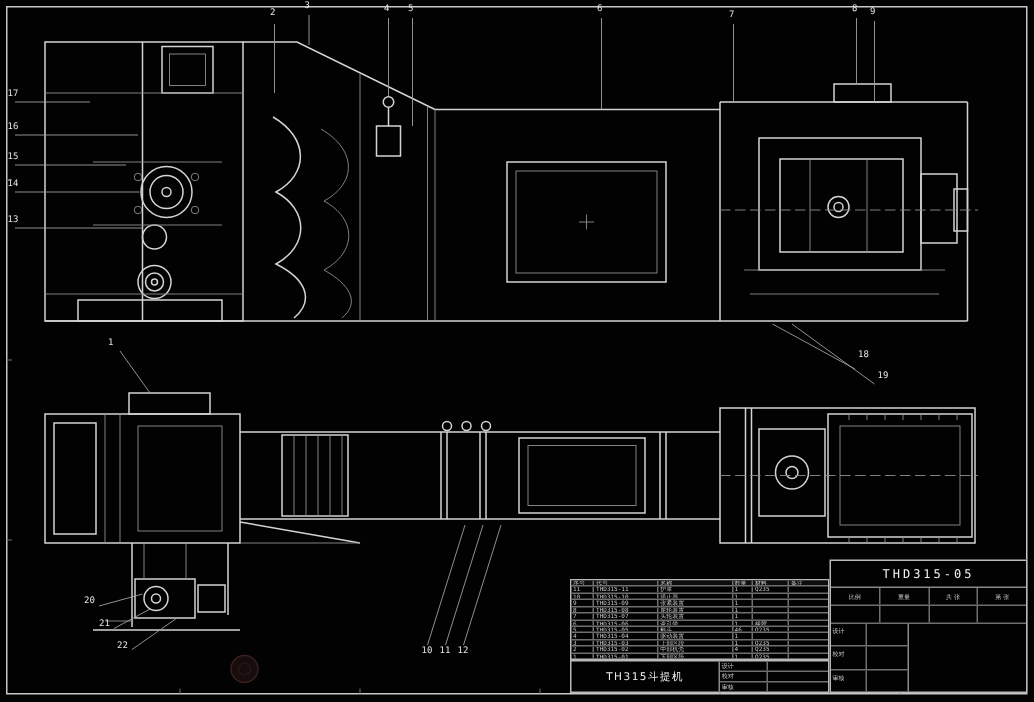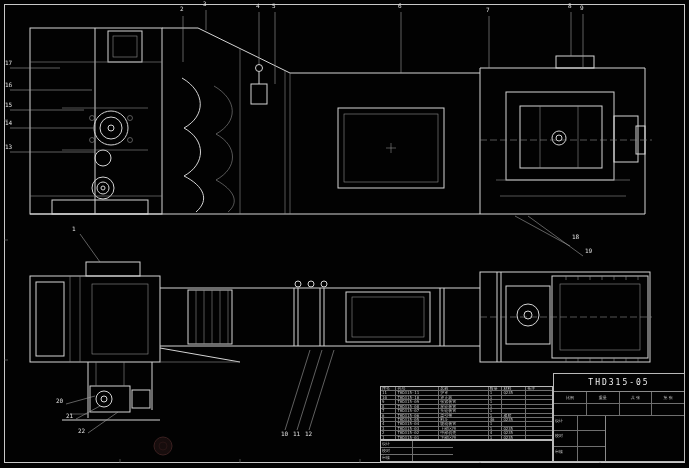--- a/index.html
+++ b/index.html
@@ -322,20 +322,21 @@
         <div class="bom-cell">1</div>
         <div class="bom-cell">THD315-01</div>
         <div class="bom-cell">下部区段</div>
         <div class="bom-cell">1</div>
         <div class="bom-cell">Q235</div>
         <div class="bom-cell"></div>
       </div>
     </div>
 
   <div class="footer-strip">
+    <div class="name-cell">TH315斗提机</div>
     <div class="sig-grid">
       <div class="sig-row">
         <span class="sig-label">设计</span>
         <span class="sig-blank"></span>
       </div>
       <div class="sig-row">
         <span class="sig-label">校对</span>
         <span class="sig-blank"></span>
       </div>
       <div class="sig-row">

